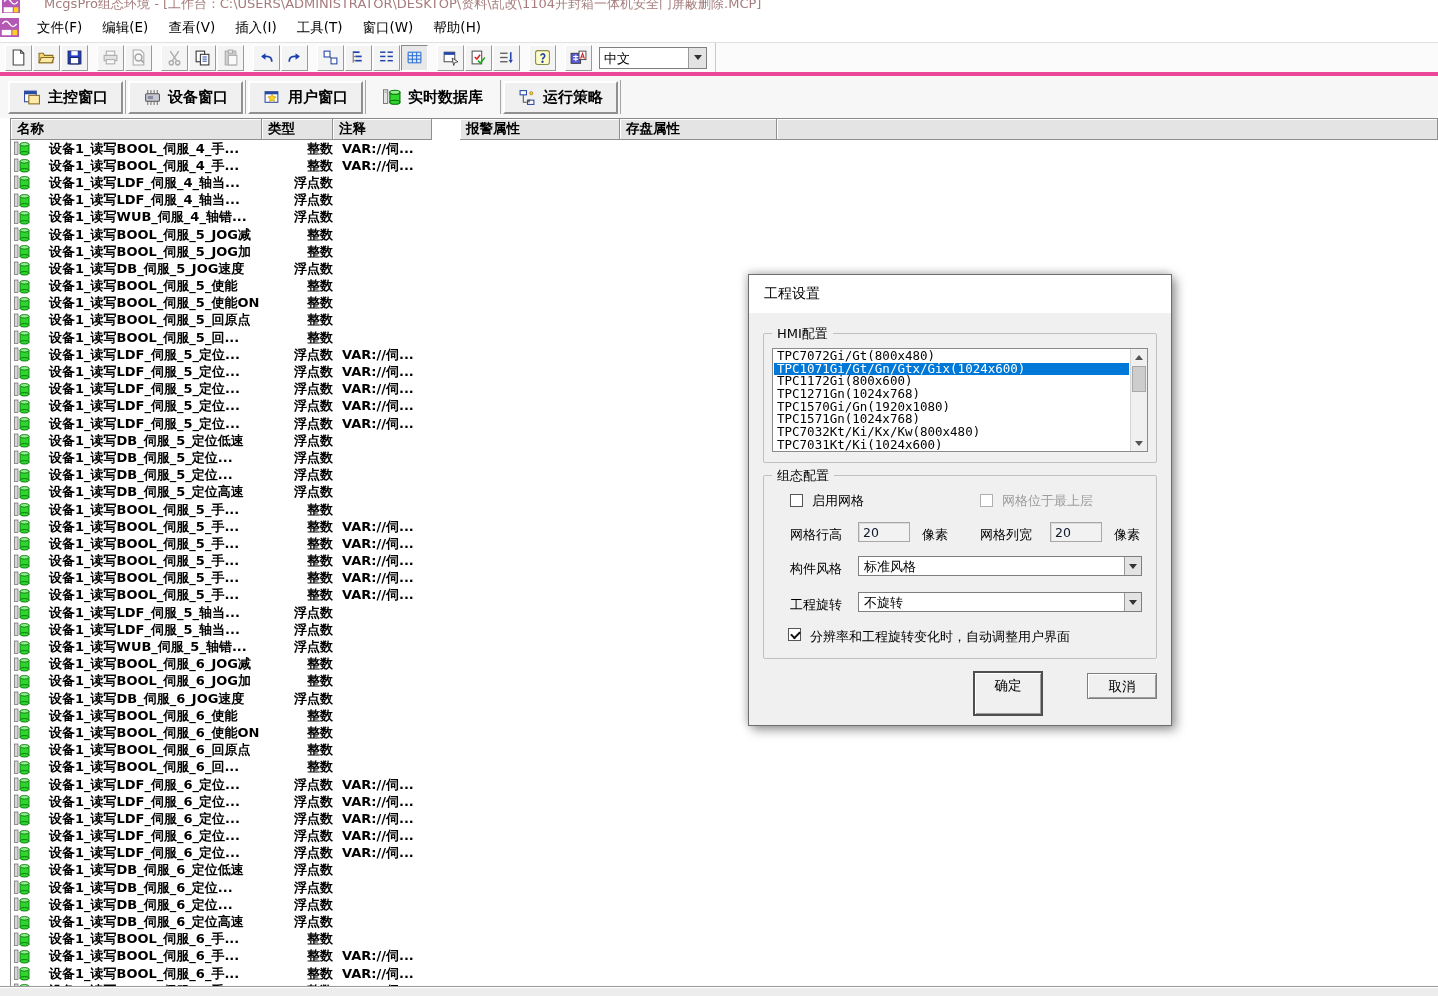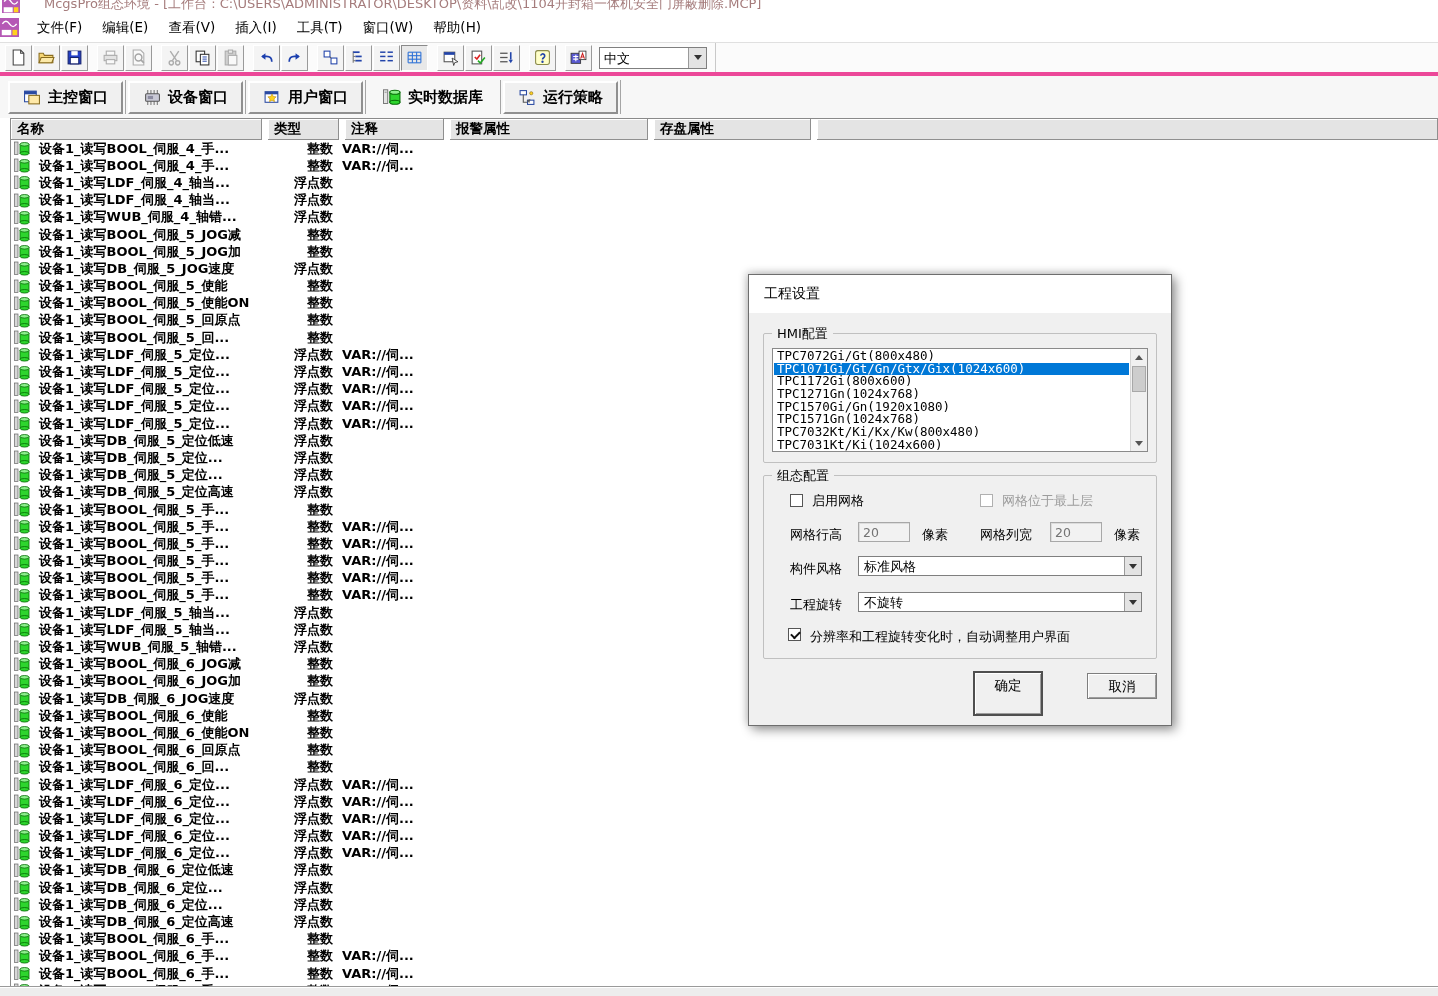--- a/index.html
+++ b/index.html
@@ -28,27 +28,27 @@
   .combo .cval { flex:1; font-size:13px; padding:2px 4px; white-space:nowrap; overflow:hidden; }
   .combo .cbtn { width:18px; background:#e3e3e3; border-left:1px solid #9a9a9a; display:flex; align-items:center; justify-content:center; }
   .arrow-down { width:0; height:0; border-left:4px solid transparent; border-right:4px solid transparent; border-top:5px solid #333; }
   
   .tabbar { position:absolute; left:0; top:76px; width:100%; height:42px; background:#f7f7f7; display:flex; align-items:center; padding-left:8px; }
   .tab { height:33px; display:flex; align-items:center; gap:7px; padding:0 13px; font-size:15px; font-weight:bold; background:#f0f0f0; border:2px solid; border-color:#ffffff #8f8f8f #8f8f8f #ffffff; cursor:default; }
   .tab.active { background:transparent; border-color:transparent; }
   .tsep { width:1px; height:34px; background:#a5a5a5; margin:0 2px; }
   
   .main-frame { position:absolute; left:10px; top:118px; width:1428px; height:868px; background:#fff; border-left:1px solid #8a8a8a; border-top:1px solid #8a8a8a; overflow:hidden; }
-  .thead { display:flex; height:21px;gap:6px; }
+  .thead { display:flex; height:21px; }
   .hcell { background:#e4e4e4; font-weight:bold; font-size:13.5px; padding:1px 4px 0 6px; border-right:1px solid #8f8f8f; border-bottom:1px solid #8f8f8f; box-shadow:inset 1px 1px 0 #ffffff; white-space:nowrap; overflow:hidden; }
-  .c0 { width:251px; } .c1 { width:71px; } .c2 { width:99px; } .c3 { width:198px; } .c4 { width:157px; } .c5 { flex:1; }
+  .c0 { width:251px; } .c1 { width:71px; } .c2 { width:99px; } .c3 { width:160px;margin-left:28px; } .c4 { width:157px; } .c5 { flex:1; }
   .tbody { font-weight:bold; font-size:13px; }
   .trow { display:flex; height:17.2px; align-items:center; white-space:nowrap; }
   .cell { overflow:hidden; white-space:nowrap; }
-  .trow .c0 { display:flex; align-items:center; gap:8px; padding-left:3px; }
+  .trow .c0 { display:flex; align-items:center; gap:18px; padding-left:3px; }
   .trow .c1 { padding-left:5px;text-align:right; } .trow .c2 { padding-left:9px; }
   .row-icon { display:flex; flex:0 0 auto; }
   
   .statusbar { position:absolute; left:0; bottom:0; width:100%; height:10px; background:#ededed; border-top:1px solid #9a9a9a; box-shadow:inset 0 1px 0 #ffffff; }
   
   .dialog { position:absolute; left:748px; top:274px; width:424px; height:452px; background:#f0f0f0; border:1px solid #6e6e6e; box-shadow:4px 4px 10px rgba(0,0,0,.4), -2px -2px 8px rgba(0,0,0,.18); }
   .dlg-title { height:38px; background:#fff; font-size:14px; padding:10px 0 0 15px; }
   .group { position:absolute; left:14px; width:394px; border:1px solid #c0c0c0; border-radius:2px; }
   .group-label { position:absolute; top:-9px; left:8px; background:#f0f0f0; padding:0 5px; font-size:13px; }
   .g-hmi { top:58px; height:130px; }
@@ -61,21 +61,21 @@
   .sb-up,.sb-down { position:absolute; left:0; width:100%; height:16px; display:flex; align-items:center; justify-content:center; }
   .sb-up { top:0; } .sb-down { bottom:0; }
   .tri-up { width:0; height:0; border-left:4px solid transparent; border-right:4px solid transparent; border-bottom:5px solid #555; }
   .tri-dn { width:0; height:0; border-left:4px solid transparent; border-right:4px solid transparent; border-top:5px solid #555; }
   .sb-thumb { position:absolute; left:1px; top:17px; width:14px; height:26px; background:#cdcdcd; border:1px solid #a8a8a8; }
   .cg-item { position:absolute; font-size:13px; white-space:nowrap; }
   .cb { position:absolute; width:13px; height:13px; background:#fff; border:1px solid #555; }
   .cb.checked::after { content:""; position:absolute; left:2px; top:2px; width:7px; height:4px; border-left:2px solid #111; border-bottom:2px solid #111; transform:rotate(-45deg); }
   .cb.disabled { border-color:#b0b0b0; }
   .dis-label { color:#9c9c9c; }
-  .numbox { position:absolute; width:52px; height:20px; background:#f2f2f2; border:1px solid #a8a8a8; box-shadow:inset 1px 1px 0 #dcdcdc; font-size:12.5px; color:#737373; padding:2px 4px; }
+  .numbox { position:absolute; width:52px; height:20px; background:#f2f2f2; border:1px solid #a8a8a8; box-shadow:inset 1px 1px 0 #dcdcdc; font-size:12.5px; color:#0f172a; padding:2px 4px; }
   .select { position:absolute; height:20px; background:#fff; border:1px solid #7f7f7f; display:flex; }
   .select .sval { flex:1; font-size:13px; padding:1px 5px; white-space:nowrap; overflow:hidden; }
   .select .sbtn { width:17px; background:#e3e3e3; border-left:1px solid #9a9a9a; display:flex; align-items:center; justify-content:center; }
   .btn { position:absolute; height:26px; width:70px; background:#f0f0f0; border:1px solid #7e7e7e; box-shadow:inset 1px 1px 0 #ffffff, inset -1px -1px 0 #9d9d9d; font-size:13.5px; text-align:center; line-height:24px; }
   .btn.default { border:2px solid #4f4f4f; height:45px; line-height:24px; }
 </style>
 </head>
 <body>
 
 <div id="app">

